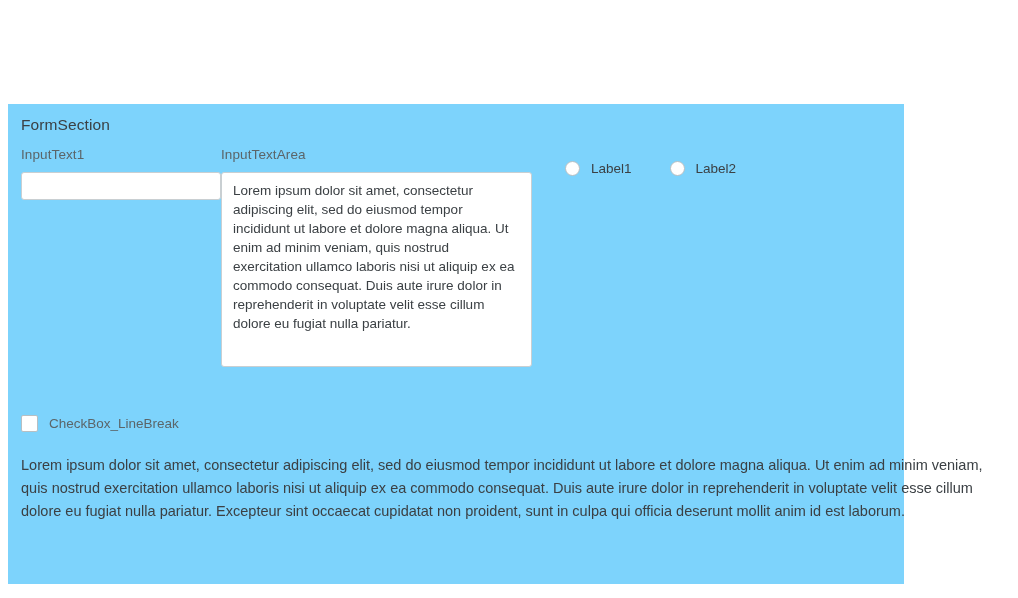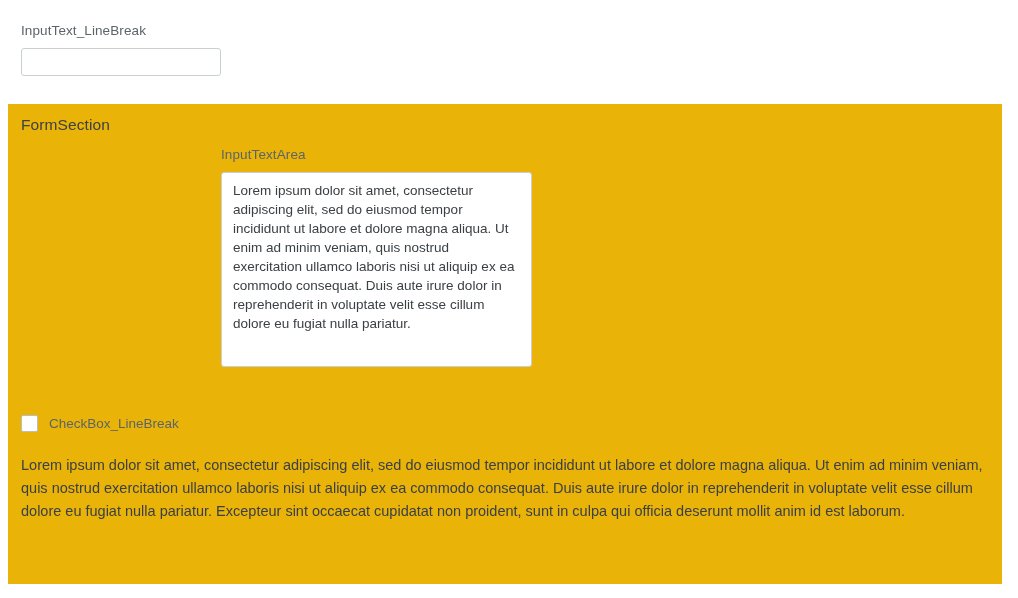--- a/index.html
+++ b/index.html
@@ -47,23 +47,23 @@
     color: #3b4044;
     padding: 2px 7px;
     outline: none;
   }
 
   
   .form-section {
     position: absolute;
     left: 8px;
     top: 104px;
-    width: 994px;
+    width: 896px;
     height: 480px;
-    background: #eab308;
+    background: #7dd3fc;
     box-sizing: border-box;
   }
   .section-title {
     position: absolute;
     left: 13px;
     top: 12px;
     font-size: 15.5px;
     color: #3b4044;
     letter-spacing: 0.1px;
   }
@@ -159,36 +159,46 @@
     font-size: 14.5px;
     line-height: 23px;
     color: #3b4044;
   }
 </style>
 </head>
 <body>
 
 <div class="page">
 
-  <div class="top-field">
-    <div class="field-label">InputText_LineBreak</div>
-    <input class="text-input" type="text" placeholder="" style="">
-  </div>
 
   <div class="form-section">
 
     <div class="section-title">FormSection</div>
 
+    <div class="col-inputtext1">
+      <div class="field-label">InputText1</div>
+      <input class="text-input" type="text" placeholder="" style="">
+    </div>
 
     <div class="col-textarea">
       <div class="field-label">InputTextArea</div>
       <textarea class="textarea-box" placeholder="" style="">Lorem ipsum dolor sit amet, consectetur adipiscing elit, sed do eiusmod tempor incididunt ut labore et dolore magna aliqua. Ut enim ad minim veniam, quis nostrud exercitation ullamco laboris nisi ut aliquip ex ea commodo consequat. Duis aute irure dolor in reprehenderit in voluptate velit esse cillum dolore eu fugiat nulla pariatur.</textarea>
     </div>
 
     <div class="col-radio">
+      <div class="radio-row">
+        <div class="radio-item">
+          <span class="radio-circle"></span>
+          <span class="radio-label">Label1</span>
+        </div>
+        <div class="radio-item">
+          <span class="radio-circle"></span>
+          <span class="radio-label">Label2</span>
+        </div>
+      </div>
     </div>
 
     <div class="checkbox-row">
       <span class="checkbox-box"></span>
       <span class="checkbox-label">CheckBox_LineBreak</span>
     </div>
 
     <div class="paragraph">Lorem ipsum dolor sit amet, consectetur adipiscing elit, sed do eiusmod tempor incididunt ut labore et dolore magna aliqua. Ut enim ad minim veniam, quis nostrud exercitation ullamco laboris nisi ut aliquip ex ea commodo consequat. Duis aute irure dolor in reprehenderit in voluptate velit esse cillum dolore eu fugiat nulla pariatur. Excepteur sint occaecat cupidatat non proident, sunt in culpa qui officia deserunt mollit anim id est laborum.</div>
 
   </div>

